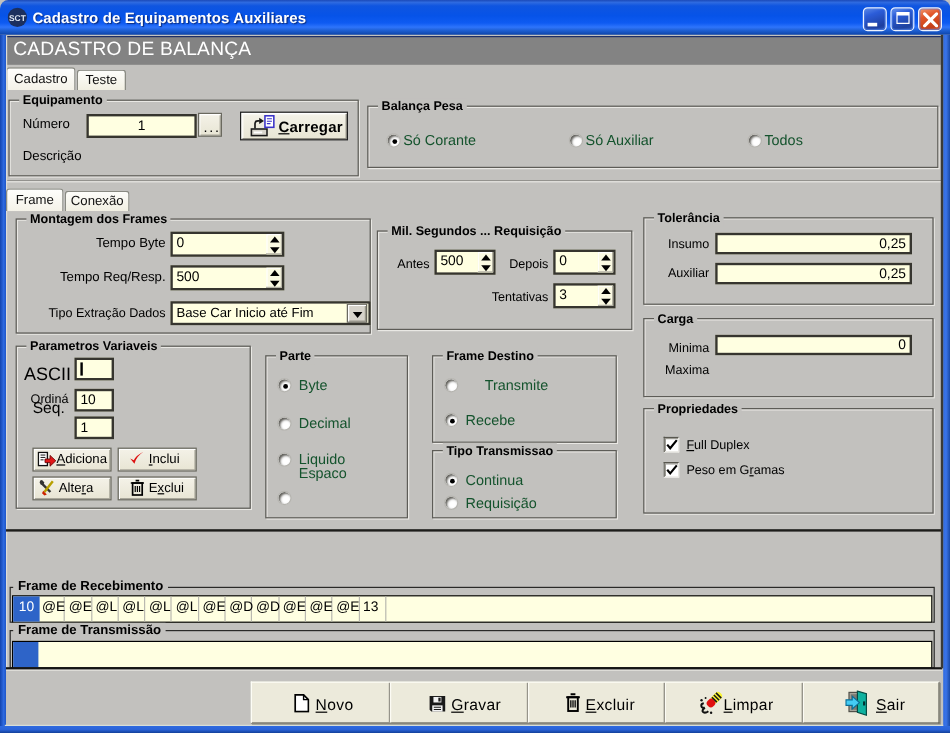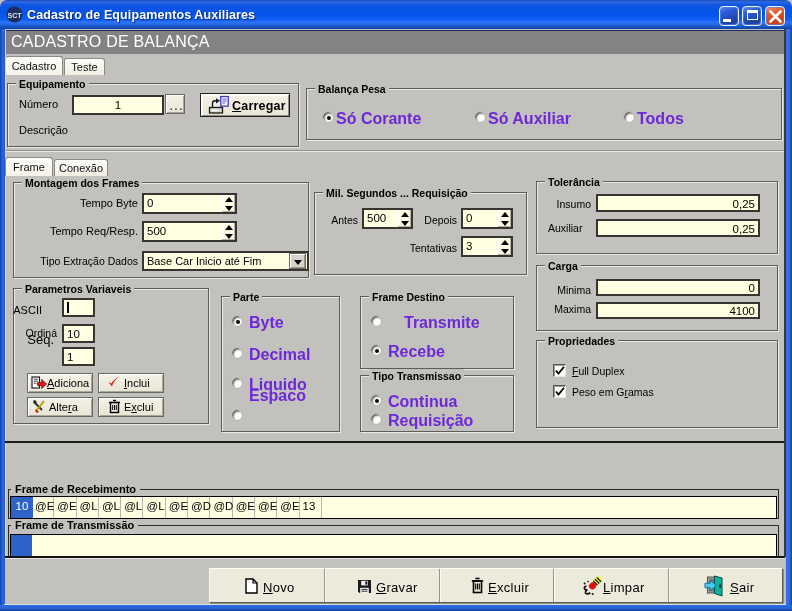--- a/index.html
+++ b/index.html
@@ -37,21 +37,21 @@
   background:linear-gradient(180deg,#fdfdfa,#f1efe2); font-size:11px; color:#111; text-align:center; }
 
 
 .grp { border:1px solid #5d5c57; box-shadow:inset 1px 1px 0 #e9e8e4, 1px 1px 0 #e9e8e4; }
 .grp > span { position:absolute; top:-7px; left:8px; background:#c2c1be; padding:0 3px;
   font-size:10.5px; font-weight:bold; color:#000; white-space:nowrap; line-height:14px;text-align:right; }
 
 
 .fld { background:#ffffe1; border:2px solid #36352f; font-size:11.5px; color:#000; line-height:15px; }
 .lbl { font-size:11px; color:#000; white-space:nowrap; }
-.blbl { font-size:16px; font-weight:bold; color:#6d28d9; white-space:nowrap; }
+.blbl { font-size:12px; font-weight:normal; color:#14532d; white-space:nowrap; }
 
 
 .spinner { width:13px; height:17px; background:#fbfae2;
   box-shadow:inset -1px -1px 0 #b5b3a6, inset 1px 1px 0 #fff; }
 .spinner::before { content:""; position:absolute; left:2.5px; top:1.5px; width:0; height:0;
   border-left:4px solid transparent; border-right:4px solid transparent; border-bottom:5px solid #000; }
 .spinner::after { content:""; position:absolute; left:2.5px; bottom:1.5px; width:0; height:0;
   border-left:4px solid transparent; border-right:4px solid transparent; border-top:5px solid #000; }
 .combobtn { width:17px; height:16px; background:#d6d3ca;
   border:1px solid #6a695f; box-shadow:inset 1px 1px 0 #fff, inset -1px -1px 0 #9a988c; }
@@ -168,49 +168,48 @@
   <div class="abs spinner" style="left:498px;top:210px;"></div>
   <div class="abs lbl" style="left:404px;top:242px;width:53px;text-align:right;font-size:10.5px;">Tentativas</div>
   <div class="abs fld" style="left:461px;top:236px;width:52px;height:21px;padding:1px 0 0 3px;">3</div>
   <div class="abs spinner" style="left:498px;top:238px;"></div>
 
   <div class="abs grp" style="left:536px;top:181px;width:242px;height:73px;">
       <span>Tolerância</span>
     </div>
   <div class="abs lbl" style="left:548px;top:198px;width:43px;text-align:right;font-size:10.5px;">Insumo</div>
   <div class="abs fld" style="left:596px;top:194px;width:164px;height:18px;text-align:right;padding:1px 3px 0 0;">0,25</div>
-  <div class="abs lbl" style="left:548px;top:222px;width:43px;text-align:left;font-size:10.5px;">Auxiliar</div>
+  <div class="abs lbl" style="left:548px;top:222px;width:43px;text-align:right;font-size:10.5px;">Auxiliar</div>
   <div class="abs fld" style="left:596px;top:219px;width:164px;height:18px;text-align:right;padding:1px 3px 0 0;">0,25</div>
 
   <div class="abs grp" style="left:536px;top:265px;width:242px;height:66px;">
       <span>Carga</span>
     </div>
   <div class="abs lbl" style="left:548px;top:284px;width:43px;text-align:right;font-size:10.5px;">Minima</div>
   <div class="abs fld" style="left:596px;top:279px;width:164px;height:17px;text-align:right;padding:0 3px 0 0;">0</div>
   <div class="abs lbl" style="left:548px;top:303px;width:43px;text-align:right;font-size:10.5px;">Maxima</div>
-  <div class="abs fld" style="left:596px;top:302px;width:164px;height:17px;text-align:right;padding:0 3px 0 0;">4100</div>
 
   <div class="abs grp" style="left:536px;top:340px;width:242px;height:88px;">
       <span>Propriedades</span>
     </div>
   <div class="abs chk" style="left:553px;top:364px;"></div>
   <svg class="abs" style="left:555px;top:366px;" width="10" height="10" viewBox="0 0 10 10">
       <path d="M1 4.5 L3.5 7.5 L9 0.8" stroke="#000" stroke-width="1.8" fill="none"></path>
     </svg>
   <div class="abs lbl" style="left:572px;top:365px;font-size:10.5px;"><u>F</u>ull Duplex</div>
   <div class="abs chk" style="left:553px;top:385px;"></div>
   <svg class="abs" style="left:555px;top:387px;" width="10" height="10" viewBox="0 0 10 10">
       <path d="M1 4.5 L3.5 7.5 L9 0.8" stroke="#000" stroke-width="1.8" fill="none"></path>
     </svg>
   <div class="abs lbl" style="left:572px;top:386px;font-size:10.5px;">Peso em G<u>r</u>amas</div>
 
   <div class="abs grp" style="left:13px;top:288px;width:196px;height:136px;">
       <span>Parametros Variaveis</span>
     </div>
-  <div class="abs lbl" style="left:10px;top:304px;width:32px;text-align:right;font-size:11px;">ASCII</div>
+  <div class="abs lbl" style="left:20px;top:304px;width:32px;text-align:right;font-size:15px;">ASCII</div>
   <div class="abs fld" style="left:62px;top:298px;width:33px;height:19px;padding:1px 0 0 3px;">
       <div style="width:2px;height:11px;background:#000;margin-top:1px;"></div>
     </div>
   <div class="abs lbl" style="left:20px;top:327px;width:37px;text-align:right;font-size:10.5px;">Ordiná</div>
   <div class="abs fld" style="left:62px;top:324px;width:33px;height:19px;padding:1px 0 0 3px;">10</div>
   <div class="abs lbl" style="left:22px;top:332px;width:32px;text-align:right;font-size:13px;">Seq.</div>
   <div class="abs fld" style="left:62px;top:347px;width:33px;height:19px;padding:1px 0 0 3px;">1</div>
 
   <div class="abs btn" style="left:27px;top:373px;width:66px;height:20px;"></div>
   <div class="abs btn" style="left:98px;top:373px;width:66px;height:20px;"></div>

